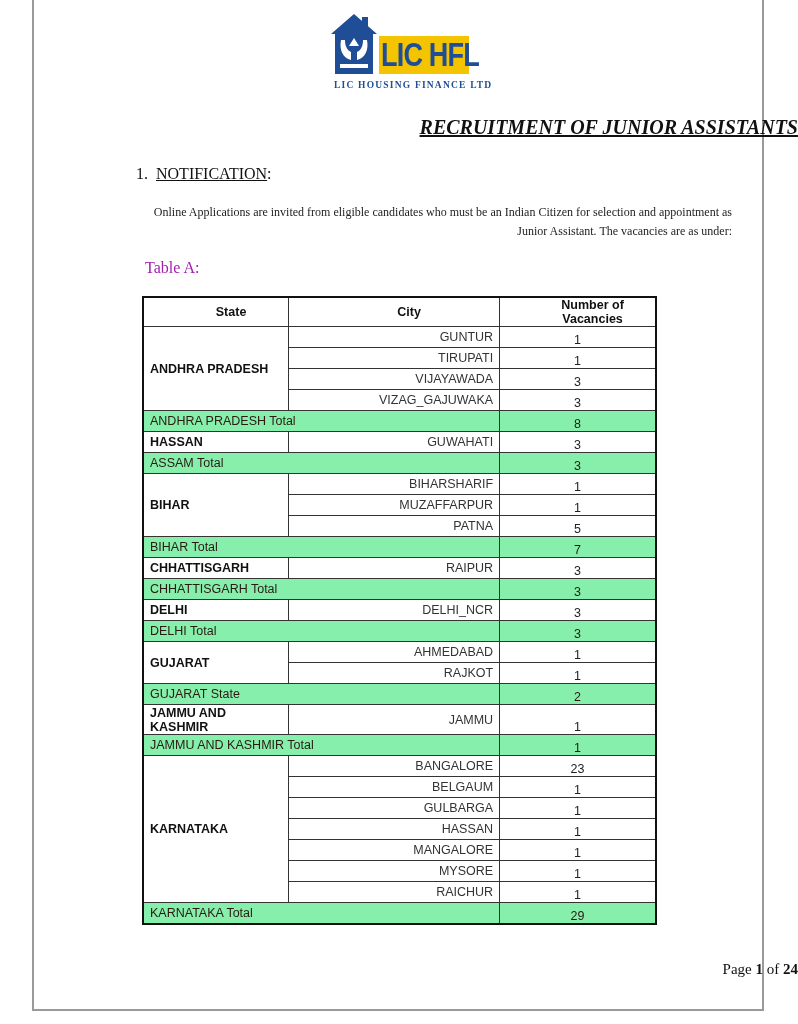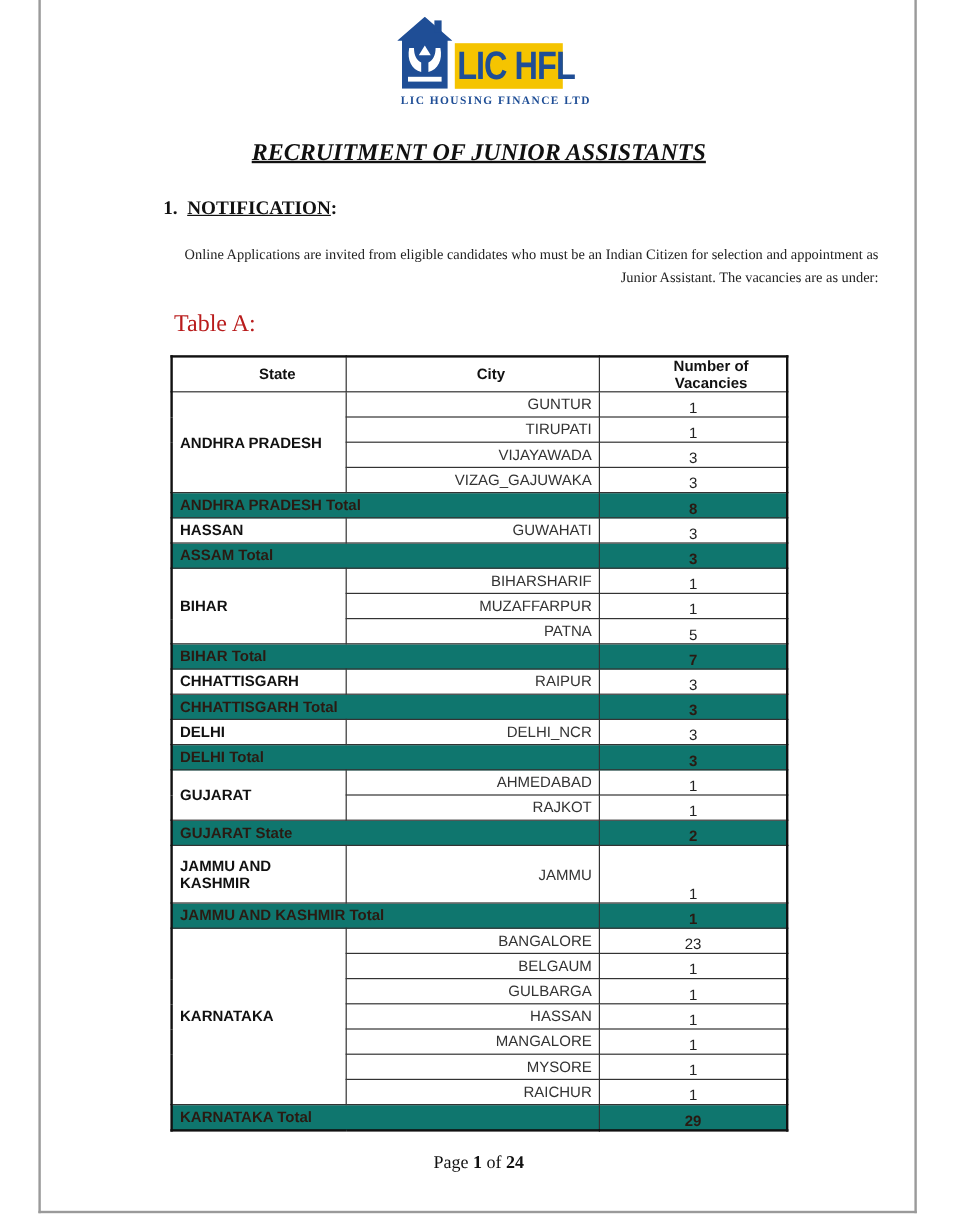--- a/index.html
+++ b/index.html
@@ -3,37 +3,37 @@
 <meta charset="utf-8">
 <style>
   html, body { margin:0; padding:0; background:#ffffff; }
   body { width:798px; height:1024px; position:relative; overflow:hidden; font-family:"Liberation Serif", serif; color:#111; }
   .page-border { position:absolute; left:32px; top:-2px; width:732px; height:1013px; border-left:2px solid #9a9a9a; border-right:2px solid #9a9a9a; border-bottom:2px solid #9a9a9a; box-sizing:border-box; }
   .logo { position:absolute; left:331px; top:14px; width:140px; height:80px; }
   .logo-house { position:absolute; left:0; top:0; width:46px; height:60px; }
   .logo-box { position:absolute; left:48px; top:22px; width:90px; height:38px; background:#f5c400; }
   .logo-text { position:absolute; left:50px; top:22px; font-family:"Liberation Sans", sans-serif; font-weight:bold; font-size:33px; line-height:38px; color:#1f4e96; letter-spacing:-1px; transform:scaleX(0.82); transform-origin:left center; white-space:nowrap; }
   .logo-sub { position:absolute; left:3px; top:66px; font-family:Liberation Serif, serif; font-weight:bold; font-size:9.5px; color:#1f4e96; letter-spacing:1.2px; white-space:nowrap; }
-  .title { position:absolute; left:0; width:798px; top:116px; text-align:center; font-weight:bold; font-style:italic; font-size:20px; text-decoration:underline; }
-  .section { position:absolute; left:136px; top:165px; font-weight:bold; font-size:16px; }
+  .title { position:absolute; left:0; width:798px; top:116px; text-align:right; font-weight:bold; font-style:italic; font-size:20px; text-decoration:underline; }
+  .section { position:absolute; left:136px; top:165px; font-weight:normal; font-size:16px; }
   .section .u { text-decoration:underline; }
   .para { position:absolute; left:142px; top:203px; width:590px; font-size:12px; line-height:19px; color:#222;text-align:right; }
-  .tablelabel { position:absolute; left:145px; top:259px; font-size:20px; color:#b91c1c;text-align:center; }
+  .tablelabel { position:absolute; left:145px; top:259px; font-size:16px; color:#a21caf;text-align:center; }
   table.vac { position:absolute; left:142px; top:296px; width:515px; border-collapse:collapse; font-family:"Liberation Sans", sans-serif; font-size:12.5px; border:2px solid #111; }
   table.vac td, table.vac th { border:1px solid #333; padding:0 6px; height:21px; box-sizing:border-box; }
   table.vac th { font-weight:bold; text-align:center; height:23px;padding-left:36px; }
   table.vac col.c1 { width:146px; }
   table.vac col.c2 { width:212px; }
   table.vac col.c3 { width:157px; }
   td.state { font-weight:bold; vertical-align:middle; }
   td.city { color:#333;text-align:right; }
   td.num { text-align:center; vertical-align:bottom; color:#222; }
-  tr.total td { background:#0f766e; font-weight:bold; color:#2a1a12;margin-top:32px; }
+  tr.total td { background:#86efac; font-weight:normal; color:#2a1a12;margin-top:32px; }
   tr.total td.num { text-align:center; }
-  .footer { position:absolute; left:0; width:798px; top:961px; text-align:center; font-size:15px; }
+  .footer { position:absolute; left:0; width:798px; top:961px; text-align:right; font-size:15px; }
   .footer b { font-weight:bold; }
 </style>
 </head>
 <body>
 
 <div class="page-border"></div>
 
 <div class="logo">
   <svg class="logo-house" viewBox="0 0 46 60">
     <polygon points="23,0 46,20 42,20 42,60 4,60 4,20 0,20" fill="#1f4e96"></polygon>
@@ -143,21 +143,21 @@
         <td class="num">1</td>
       </tr>
       <tr>
         <td class="city">RAJKOT</td>
         <td class="num">1</td>
       </tr>
       <tr class="total">
         <td colspan="2">GUJARAT State</td>
         <td class="num">2</td>
       </tr>
-      <tr style="height: 48px; margin-top: 15px;">
+      <tr style="height: 30px; margin-top: 15px;">
         <td class="state" rowspan="1">JAMMU AND KASHMIR</td>
         <td class="city">JAMMU</td>
         <td class="num">1</td>
       </tr>
       <tr class="total">
         <td colspan="2">JAMMU AND KASHMIR Total</td>
         <td class="num">1</td>
       </tr>
       <tr>
         <td class="state" rowspan="7">KARNATAKA</td>

